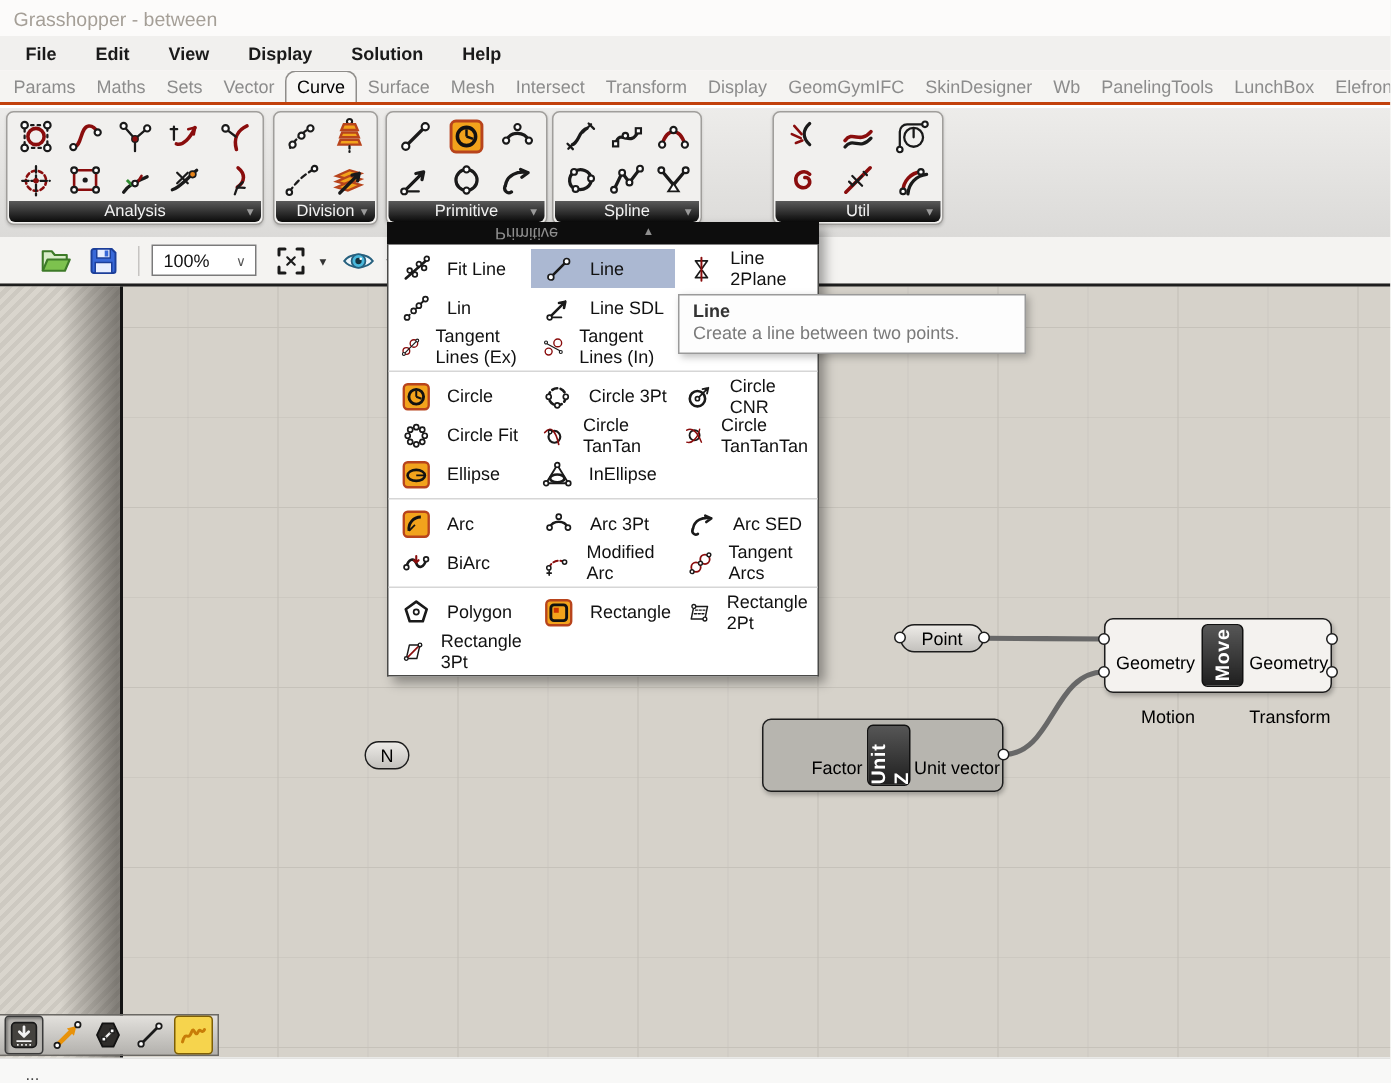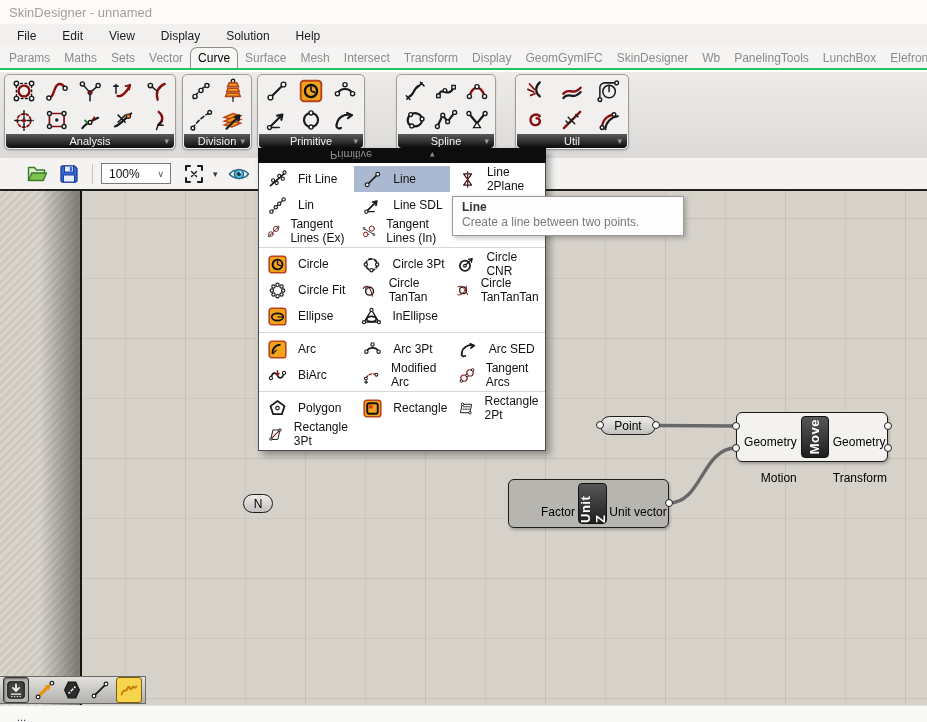--- a/index.html
+++ b/index.html
@@ -3,23 +3,23 @@
 <meta charset="utf-8">
 <style>
   html,body{margin:0;padding:0;background:#fff;}
   #app{position:relative;width:927px;height:722px;overflow:hidden;
        font-family:"Liberation Sans",sans-serif;background:#fff;}
   
   #titlebar{position:absolute;left:0;top:0;width:100%;height:24px;background:#fcfbfa;}
   #titlebar span{position:absolute;left:9px;top:5px;font-size:13px;color:#a59f97;}
   #menubar{position:absolute;left:0;top:24px;width:100%;height:23px;background:#f1f0ee;
            display:flex;align-items:center;padding-left:4px;box-sizing:border-box;}
-  .menu-item{font-size:12px;color:#1a1a1a;padding:3px 13px;cursor:default;}
+  .menu-item{font-size:12px;color:#1a1a1a;padding:3px 13px;cursor:default;font-weight:bold;}
   #tabbar{position:absolute;left:0;top:47px;width:100%;height:23px;background:#f5f4f2;
-          border-bottom:2px solid #22c55e;display:flex;align-items:flex-end;padding-left:2px;
+          border-bottom:2px solid #c2410c;display:flex;align-items:flex-end;padding-left:2px;
           box-sizing:border-box;overflow:hidden;}
   .tab{font-size:12px;color:#8c8c8c;padding:3px 7px;white-space:nowrap;}
   .tab.active{color:#000;background:#f7f6f4;border:1px solid #8f8d8a;border-bottom:none;
               border-radius:7px 7px 0 0;margin-bottom:-2px;padding-bottom:5px;position:relative;z-index:2;}
   
   #ribbon{position:absolute;left:0;top:72px;width:100%;height:86px;
           background:linear-gradient(#edecea,#dbdad8);}
   .panel{position:absolute;top:2px;height:76px;background:#f1f0ee;border:1px solid #a09e9b;
          border-radius:5px;box-sizing:border-box;box-shadow:0 1px 2px rgba(0,0,0,.15);}
   .panel-icons{display:grid;height:58px;padding:1px 2px;}
@@ -109,21 +109,21 @@
   .gicon .r{fill:none;stroke:#8a0d0d;stroke-width:2.2;stroke-linecap:round;stroke-linejoin:round;}
   .gicon .r2{fill:none;stroke:#8a0d0d;stroke-width:1.6;stroke-linecap:round;stroke-linejoin:round;}
   .gicon .d{fill:#fff;stroke:#1a1a1a;stroke-width:1.3;}
 </style>
 </head>
 <body>
 
 <div id="app">
 
   <div id="titlebar">
-    <span>SkinDesigner - unnamed</span>
+    <span>Grasshopper - between</span>
   </div>
 
   <div id="menubar">
       <span class="menu-item">File</span>
       <span class="menu-item">Edit</span>
       <span class="menu-item">View</span>
       <span class="menu-item">Display</span>
       <span class="menu-item">Solution</span>
       <span class="menu-item">Help</span>
     </div>
@@ -307,21 +307,21 @@
           </div>
           <div class="ribbon-icon">
             <svg viewBox="0 0 24 24" class="gicon" width="26" height="26">
               <path class="k" d="M4.5 15.5C5.5 9 12 6 18.5 7.5M18.5 7.5l-4.6-2M18.5 7.5l-3.8 2.8"></path>
               <path class="k" d="M4.5 15.5c-1.5 3 1.5 5.5 3.8 3.8"></path>
             </svg>
           </div>
         </div>
         <div class="panel-label"><span>Primitive</span><span class="arrow">▾</span></div>
       </div>
-      <div class="panel" style="left: 368px; width: 100px; margin-left: 28px;">
+      <div class="panel" style="left: 368px; width: 100px;">
         <div class="panel-icons" style="grid-template-columns: repeat(3, 1fr);">
           <div class="ribbon-icon">
             <svg viewBox="0 0 24 24" class="gicon" width="26" height="26">
               <path class="k" d="M7 17C11 16 11 8 16 7"></path>
               <path class="k1" d="M4.5 19.5L9.5 14.5M4 16.5l3.3 3.3M13.5 9.5L18.5 4.5M17 4l3.3 3.3"></path>
             </svg>
           </div>
           <div class="ribbon-icon">
             <svg viewBox="0 0 24 24" class="gicon" width="26" height="26">
               <path class="k" d="M5 16.5C8 6 14 20 19 8.5"></path>

